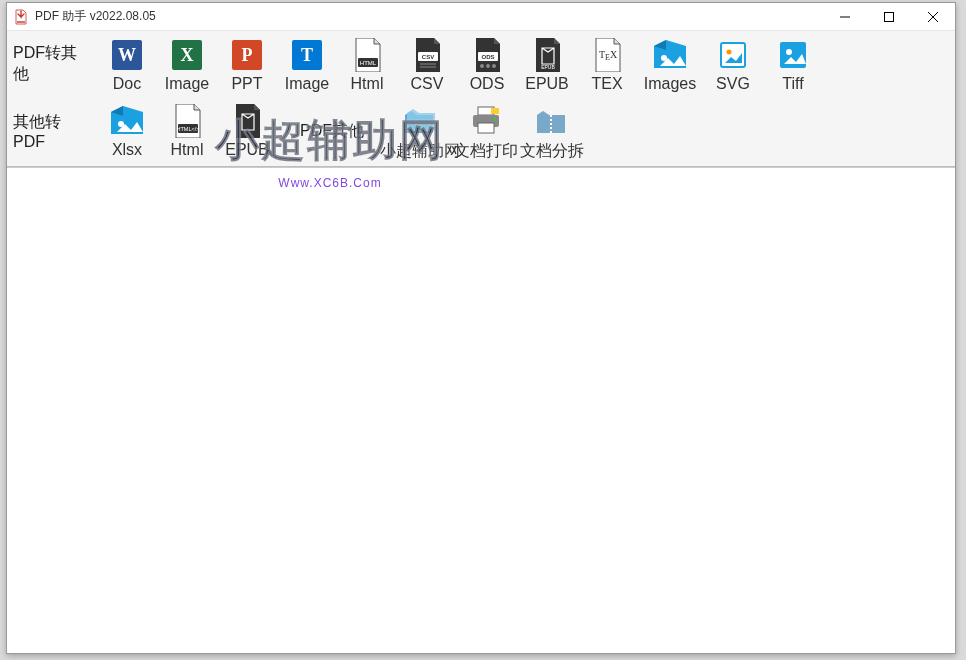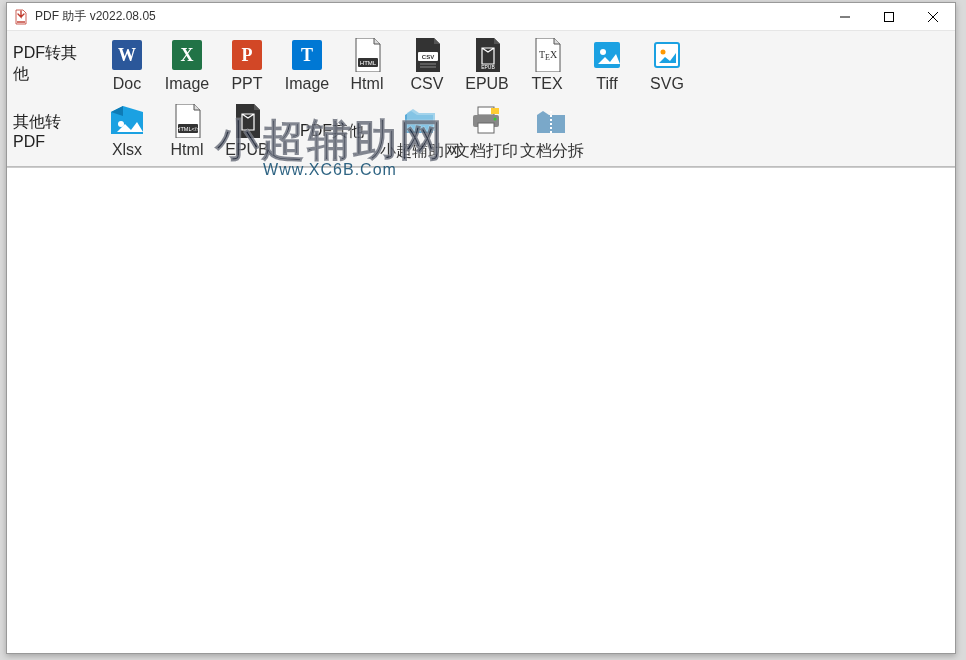--- a/index.html
+++ b/index.html
@@ -126,23 +126,23 @@
   }
   .watermark .big {
     font-size: 44px;
     font-weight: 700;
     color: #0f172a;
     letter-spacing: 2px;
     text-align: center;
     -webkit-text-stroke: 1px rgba(255,255,255,0.4);
   }
   .watermark .small {
-    font-size: 16px;
-    color: #0c4a6e;
-    margin-top: 0;
+    font-size: 12px;
+    color: #6d28d9;
+    margin-top: 15px;
     letter-spacing: 1px;
   }
 
   
   .file-ic { width: 30px; height: 34px; }
 </style>
 </head>
 <body>
 
 <div class="window">
@@ -239,20 +239,34 @@
               <path d="M4 0 H22 L28 6 V34 H4 Z" fill="#333"></path>
               <path d="M22 0 V6 H28" fill="#555"></path>
               <rect x="6" y="14" width="20" height="9" rx="1" fill="#fff"></rect>
               <text x="16" y="21" font-size="6" font-weight="700" fill="#333" text-anchor="middle" font-family="Arial">CSV</text>
               <path d="M8 26 h16 M8 29 h16" stroke="#888" stroke-width="1"></path>
             </svg>
           </span>
           <span class="lbl">CSV</span>
         </div>
 
+        <div class="tool">
+          <span class="icon-wrap">
+            <svg class="file-ic" viewBox="0 0 30 34">
+              <path d="M4 0 H22 L28 6 V34 H4 Z" fill="#333"></path>
+              <path d="M22 0 V6 H28" fill="#555"></path>
+              <rect x="6" y="14" width="20" height="9" rx="1" fill="#fff"></rect>
+              <text x="16" y="21" font-size="6" font-weight="700" fill="#333" text-anchor="middle" font-family="Arial">ODS</text>
+              <circle cx="10" cy="28" r="2" fill="#888"></circle>
+                <circle cx="16" cy="28" r="2" fill="#888"></circle>
+                <circle cx="22" cy="28" r="2" fill="#888"></circle>
+            </svg>
+          </span>
+          <span class="lbl">ODS</span>
+        </div>
 
         <div class="tool">
           <span class="icon-wrap">
             <svg class="file-ic" viewBox="0 0 30 34">
               <path d="M4 0 H22 L28 6 V34 H4 Z" fill="#333"></path>
               <path d="M22 0 V6 H28" fill="#555"></path>
               <path d="M10 10 h12 v16 h-12 z M10 10 l6 4 l6 -4" fill="none" stroke="#fff" stroke-width="1.2"></path>
               <text x="16" y="31" font-size="5" fill="#fff" text-anchor="middle" font-family="Arial">EPUB</text>
             </svg>
           </span>
@@ -263,41 +277,52 @@
           <span class="icon-wrap">
             <svg class="file-ic" viewBox="0 0 30 34">
               <path d="M4 0 H22 L28 6 V34 H4 Z" fill="#fff" stroke="#555"></path>
               <path d="M22 0 V6 H28" fill="#ddd" stroke="#555"></path>
               <text x="16" y="20" font-size="10" fill="#333" text-anchor="middle" font-family="Times New Roman">T<tspan dy="2" font-size="8">E</tspan><tspan dy="-2">X</tspan></text>
             </svg>
           </span>
           <span class="lbl">TEX</span>
         </div>
 
+        <div class="tool wide">
+          <span class="icon-wrap">
+            <svg width="36" height="34" viewBox="0 0 36 34">
+              <path d="M2 8 L14 2 L34 8 L34 30 L2 30 Z" fill="#1ba1e2"></path>
+              <path d="M2 8 L14 2 L14 12 Z" fill="#0e7bb5"></path>
+              <circle cx="12" cy="20" r="3" fill="#fff"></circle>
+              <path d="M8 28 L16 20 L22 26 L28 18 L34 28 Z" fill="#fff"></path>
+            </svg>
+          </span>
+          <span class="lbl">Images</span>
+        </div>
+
+        <div class="tool">
+          <span class="icon-wrap">
+            <svg class="file-ic" viewBox="0 0 30 34">
+              <rect x="3" y="5" width="24" height="24" rx="2" fill="#fff" stroke="#1ba1e2" stroke-width="2"></rect>
+              <circle cx="11" cy="14" r="2.5" fill="#ff9800"></circle>
+              <path d="M7 25 L13 19 L18 23 L24 15 L24 25 Z" fill="#1ba1e2"></path>
+            </svg>
+          </span>
+          <span class="lbl">SVG</span>
+        </div>
 
         <div class="tool">
           <span class="icon-wrap">
             <svg class="file-ic" viewBox="0 0 30 34">
               <rect x="2" y="4" width="26" height="26" rx="2" fill="#1ba1e2"></rect>
               <circle cx="11" cy="14" r="3" fill="#fff"></circle>
               <path d="M6 26 L13 19 L18 24 L24 16 L28 26 Z" fill="#fff"></path>
             </svg>
           </span>
           <span class="lbl">Tiff</span>
-        </div>
-
-        <div class="tool">
-          <span class="icon-wrap">
-            <svg class="file-ic" viewBox="0 0 30 34">
-              <rect x="3" y="5" width="24" height="24" rx="2" fill="#fff" stroke="#1ba1e2" stroke-width="2"></rect>
-              <circle cx="11" cy="14" r="2.5" fill="#ff9800"></circle>
-              <path d="M7 25 L13 19 L18 23 L24 15 L24 25 Z" fill="#1ba1e2"></path>
-            </svg>
-          </span>
-          <span class="lbl">SVG</span>
         </div>
 
       </div>
     </div>
 
     <div class="row">
       <div class="row-label">其他转PDF</div>
       <div class="tools">
 
         <div class="tool">

